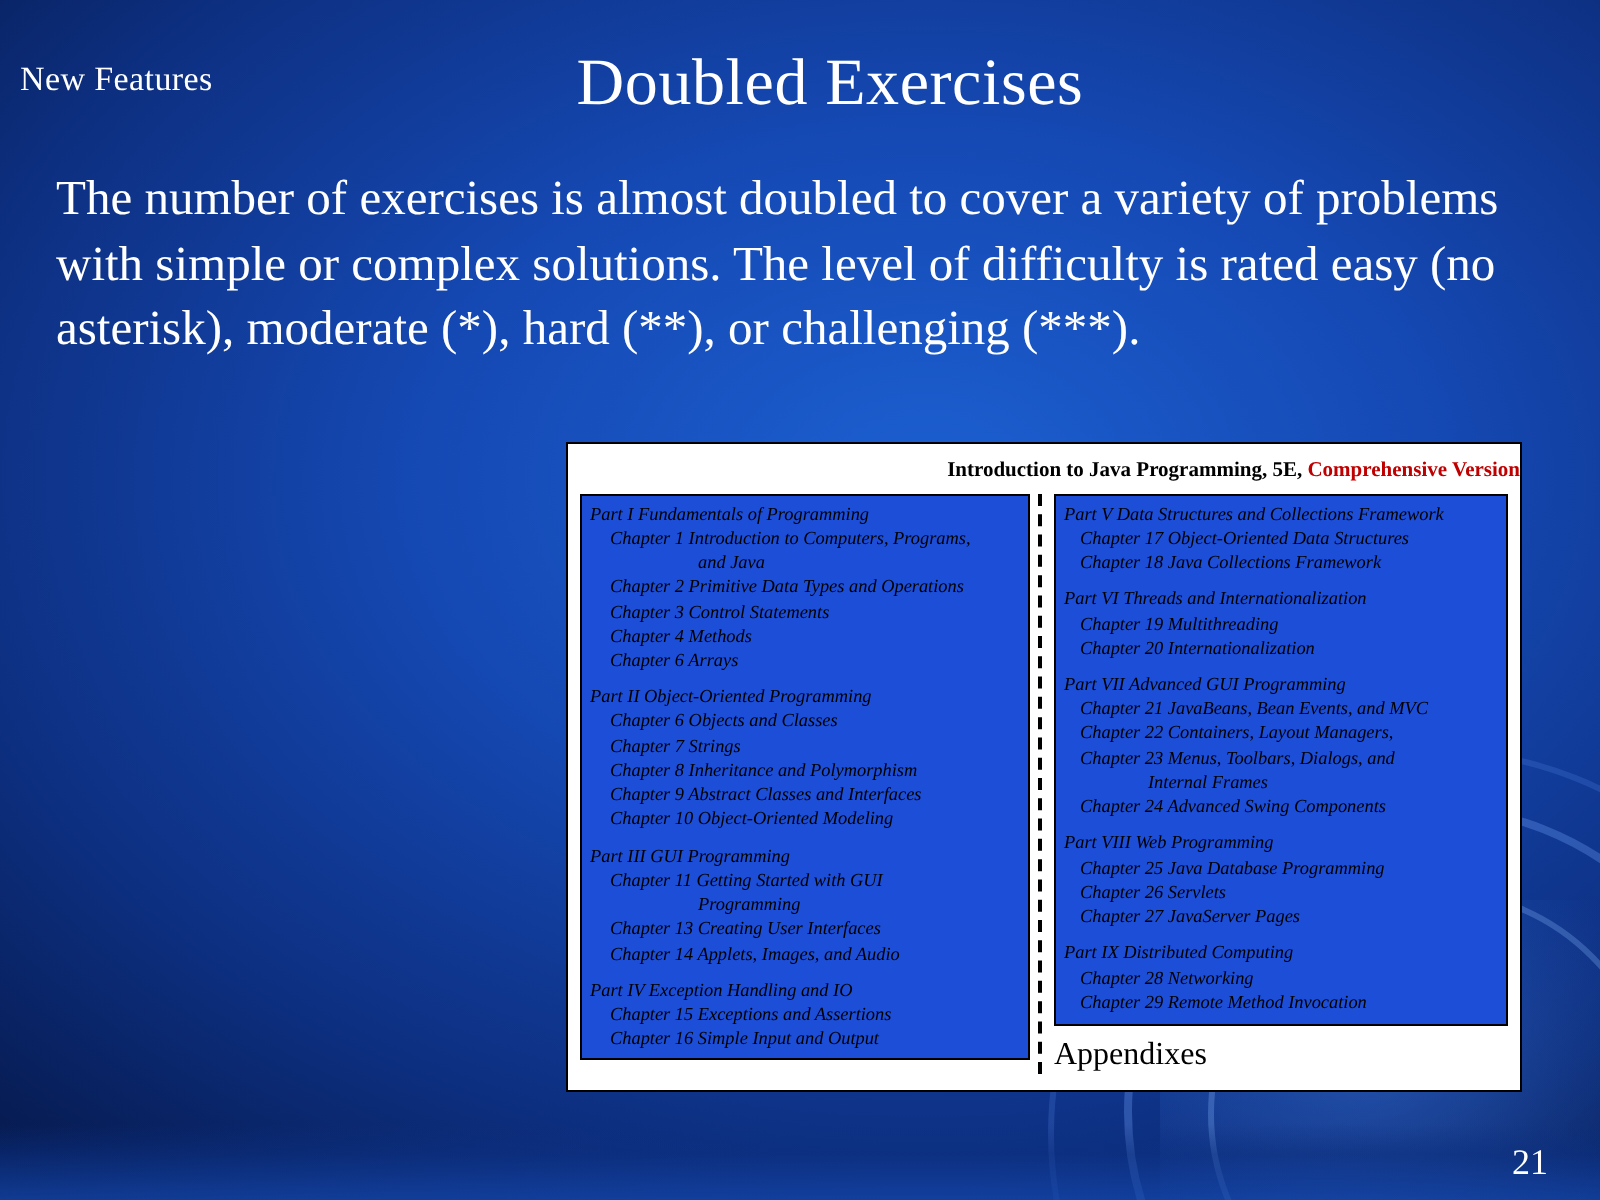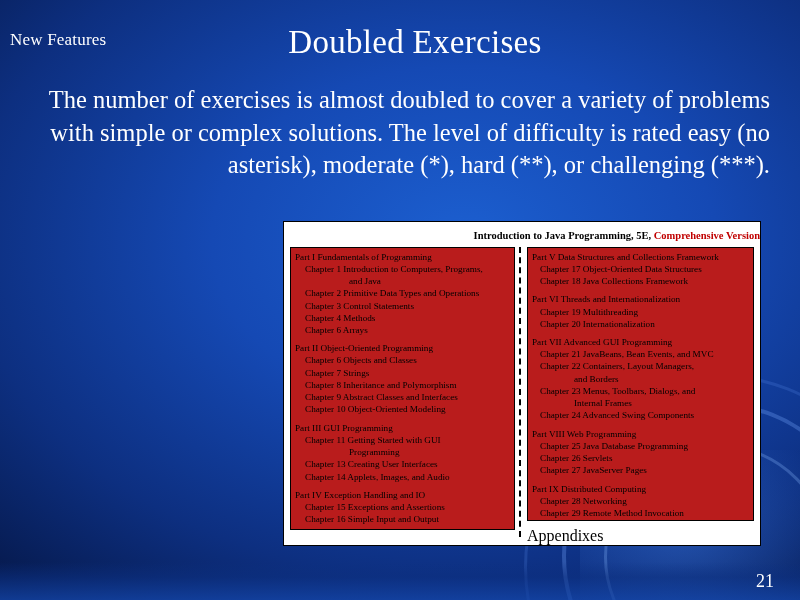--- a/index.html
+++ b/index.html
@@ -68,21 +68,20 @@
     padding-left: 30px;
   }
   .body-text {
     position: absolute;
     left: 28px;
     right: 30px;
     top: 84px;
     color: #ffffff;
     font-size: 24.5px;
     line-height: 1.33;
-    text-align: right;
   }
   .page-number {
     position: absolute;
     right: 26px;
     bottom: 8px;
     color: #ffffff;
     font-size: 18px;
   }
 
   
@@ -108,26 +107,27 @@
   }
   .toc-head .red { color: #c00000; }
   .toc-cols {
     position: relative;
     display: flex;
     padding: 0 6px;
     height: 290px;
     box-sizing: border-box;
   }
   .toc-col {
-    background: #b91c1c;
+    background: #1d4ed8;
     border: 1px solid #000000;
     box-sizing: border-box;
     font-size: 9.2px;
     line-height: 1.33;
     padding: 3px 4px 3px 4px;
+    font-style: italic;
   }
   .toc-col.left {
     width: 229px;
     height: 283px;
     margin-right: 12px;
   }
   .toc-col.right {
     width: 227px;
     height: 274px;
   }
@@ -209,21 +209,21 @@
               <div class="chapter"><span>Chapter 18 Java Collections Framework</span></div>
             </div>
             <div class="part">
               <div class="part-title">Part VI  Threads and Internationalization</div>
               <div class="chapter"><span>Chapter 19 Multithreading</span></div>
               <div class="chapter"><span>Chapter 20 Internationalization</span></div>
             </div>
             <div class="part">
               <div class="part-title">Part VII   Advanced GUI Programming</div>
               <div class="chapter"><span>Chapter 21 JavaBeans, Bean Events, and MVC</span></div>
-              <div class="chapter"><span>Chapter 22 Containers, Layout Managers,</span><span class="cont">and Borders</span></div>
+              <div class="chapter"><span>Chapter 22 Containers, Layout Managers,</span></div>
               <div class="chapter"><span>Chapter 23 Menus, Toolbars, Dialogs, and</span><span class="cont">Internal Frames</span></div>
               <div class="chapter"><span>Chapter 24 Advanced Swing Components</span></div>
             </div>
             <div class="part">
               <div class="part-title">Part VIII  Web Programming</div>
               <div class="chapter"><span>Chapter 25 Java Database Programming</span></div>
               <div class="chapter"><span>Chapter 26 Servlets</span></div>
               <div class="chapter"><span>Chapter 27 JavaServer Pages</span></div>
             </div>
             <div class="part">

